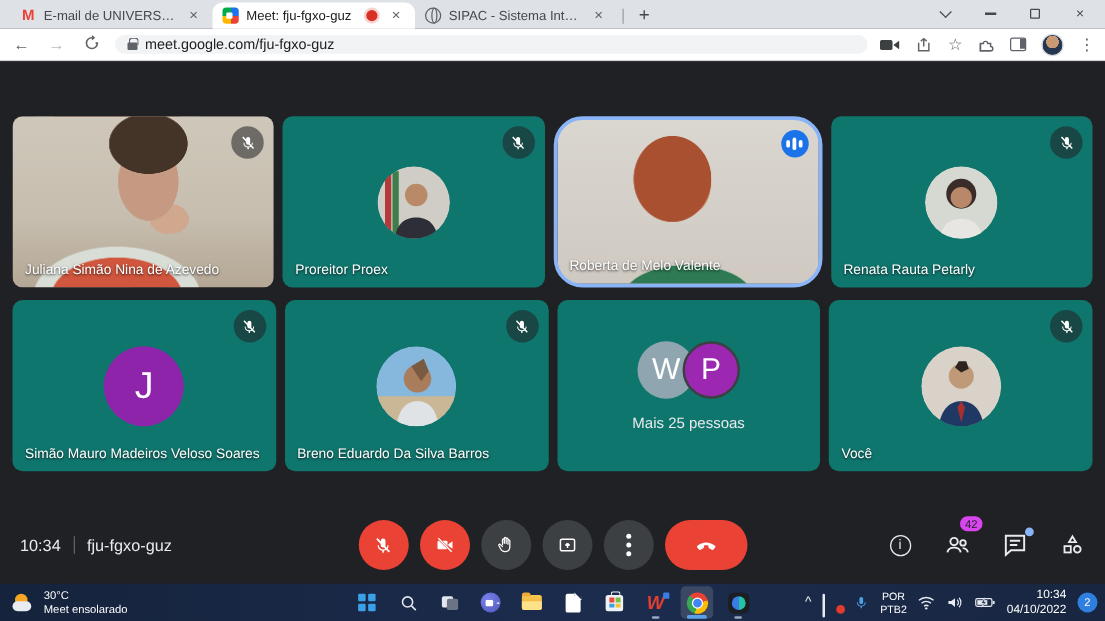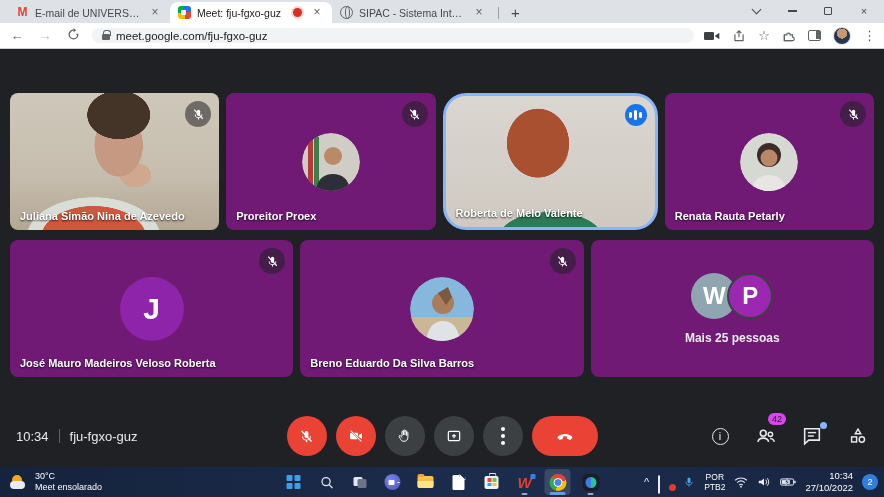--- a/index.html
+++ b/index.html
@@ -37,24 +37,24 @@
   .tbicons { display:flex; align-items:center; gap:12px; margin-left:auto; }
   .tbicons svg { display:block; }
   .staricn { font-size:13px; color:#5f6368; }
   .kebab { font-size:13px; color:#5f6368; letter-spacing:0; }
   .chravatar { width:18px; height:18px; border-radius:50%; background:radial-gradient(circle at 50% 35%, #c89a74 0 38%, #27364f 39% 100%); border:1px solid #dadce0; }
   .sidepanel { width:13px; height:11px; border:1.4px solid #5f6368; border-radius:2px; position:relative; }
   .sidepanel::after { content:""; position:absolute; right:0; top:0; width:4px; height:8.4px; background:#5f6368; }
 
   
   .meet { position:relative; height:418px; background:#202124; }
-  .grid { padding:44px 10px 11px;font-weight:bold; }
+  .grid { padding:44px 10px 11px; }
   .row { display:flex; gap:7px; }
   .row + .row { margin-top:10px; }
-  .tile { position:relative; height:137px; background:#701a75; border-radius:8px; overflow:hidden; flex:1; }
+  .tile { position:relative; height:137px; background:#0f766e; border-radius:8px; overflow:hidden; flex:1; }
   .tile.speaking { border:3px solid #8ab4f8; }
   .nametag { position:absolute; left:10px; bottom:8px; font-size:11px; color:#fff; text-shadow:0 1px 2px rgba(0,0,0,.8); white-space:nowrap; }
   .micoff { position:absolute; top:8px; right:8px; width:26px; height:26px; border-radius:50%; background:rgba(32,33,36,.55); display:flex; align-items:center; justify-content:center; }
   .speakicon { position:absolute; top:8px; right:8px; width:22px; height:22px; border-radius:50%; background:#1a73e8; display:flex; align-items:center; justify-content:center; gap:2px; }
   .speakicon i { width:3px; background:#fff; border-radius:2px; display:block; }
   .speakicon i:nth-child(1){height:6px;} .speakicon i:nth-child(2){height:10px;} .speakicon i:nth-child(3){height:6px;}
   .avcenter { position:absolute; inset:0; display:flex; align-items:center; justify-content:center; }
   .avcenter svg { border-radius:50%; }
   .lettercircle { width:64px; height:64px; border-radius:50%; background:#8e24aa; color:#fff; font-size:30px; display:flex; align-items:center; justify-content:center; }
   .maiswrap { position:absolute; inset:0; display:flex; flex-direction:column; align-items:center; justify-content:center; gap:12px; }
@@ -285,21 +285,21 @@
         <span class="avcenter">
             <span class="lettercircle">J</span>
           </span>
         <span class="micoff">
           <svg width="13" height="13" viewBox="0 0 24 24">
               <path d="M12 14.5a3 3 0 0 0 3-3V6a3 3 0 0 0-6 0v5.5a3 3 0 0 0 3 3z" fill="#fff"></path>
               <path d="M17.5 11.5a5.5 5.5 0 0 1-11 0H5a7 7 0 0 0 6 6.9V21h2v-2.6a7 7 0 0 0 6-6.9z" fill="#fff"></path>
               <line x1="4" y1="3" x2="20" y2="20" stroke="#fff" stroke-width="2.2"></line>
             </svg>
         </span>
-        <span class="nametag">José Mauro Madeiros Veloso Roberta</span>
+        <span class="nametag">Simão Mauro Madeiros Veloso Soares</span>
       </div>
 
       <div class="tile">
         <span class="avcenter">
           <svg width="64" height="64" viewBox="0 0 64 64">
               <circle cx="32" cy="32" r="32" fill="#85b8dc"></circle>
               <path d="M0 40h64v24H0z" fill="#c9b795"></path>
               <circle cx="33" cy="26" r="11" fill="#a97c5c"></circle>
               <path d="M28 16l10-6 4 10-6 8z" fill="#7a5a40"></path>
               <path d="M16 64c2-14 8-20 17-20s15 6 17 20z" fill="#dfe3e6"></path>
@@ -318,20 +318,39 @@
       <div class="tile">
         <div class="maiswrap">
           <div class="maiscircles">
             <span class="mais-w">W</span>
             <span class="mais-p">P</span>
           </div>
           <span class="maislabel">Mais 25 pessoas</span>
         </div>
       </div>
 
+      <div class="tile">
+        <span class="avcenter">
+          <svg width="64" height="64" viewBox="0 0 64 64">
+              <circle cx="32" cy="32" r="32" fill="#d8d2c8"></circle>
+              <circle cx="32" cy="24" r="10" fill="#c09a78"></circle>
+              <path d="M30 12h6l2 6-6 3-5-4z" fill="#2d2420"></path>
+              <path d="M14 64c2-14 9-20 18-20s16 6 18 20z" fill="#1f3864"></path>
+              <path d="M32 44l-3 5 3 12 3-12z" fill="#a83030"></path>
+            </svg>
+        </span>
+        <span class="micoff">
+          <svg width="13" height="13" viewBox="0 0 24 24">
+              <path d="M12 14.5a3 3 0 0 0 3-3V6a3 3 0 0 0-6 0v5.5a3 3 0 0 0 3 3z" fill="#fff"></path>
+              <path d="M17.5 11.5a5.5 5.5 0 0 1-11 0H5a7 7 0 0 0 6 6.9V21h2v-2.6a7 7 0 0 0 6-6.9z" fill="#fff"></path>
+              <line x1="4" y1="3" x2="20" y2="20" stroke="#fff" stroke-width="2.2"></line>
+            </svg>
+        </span>
+        <span class="nametag">Você</span>
+      </div>
     </div>
   </div>
 
   <div class="meetbar">
     <div class="mb-left">
       <span>10:34</span>
       <span class="mb-div"></span>
       <span>fju-fgxo-guz</span>
     </div>
     <div class="mb-center">
@@ -479,17 +498,17 @@
         <path d="M15 6a6 6 0 0 1 0 8M17.5 3.5a9.5 9.5 0 0 1 0 13" fill="none" stroke="#e8ecf2" stroke-width="1.6"></path>
       </svg>
     <svg width="16" height="10" viewBox="0 0 26 14">
         <rect x="1" y="2" width="21" height="10" rx="2" fill="none" stroke="#e8ecf2" stroke-width="1.6"></rect>
         <rect x="23" y="5" width="2.5" height="4" fill="#e8ecf2"></rect>
         <rect x="3" y="4" width="13" height="6" fill="#e8ecf2"></rect>
         <path d="M12 1l-4 7h3l-2 5 6-7h-3z" fill="#1c2c4d" stroke="#e8ecf2" stroke-width="1"></path>
       </svg>
     <div class="clockbox">
       <div>10:34</div>
-      <div>27/10/2022</div>
+      <div>04/10/2022</div>
     </div>
     <span class="notifcirc">2</span>
   </div>
 </div>
 
 </body></html>

